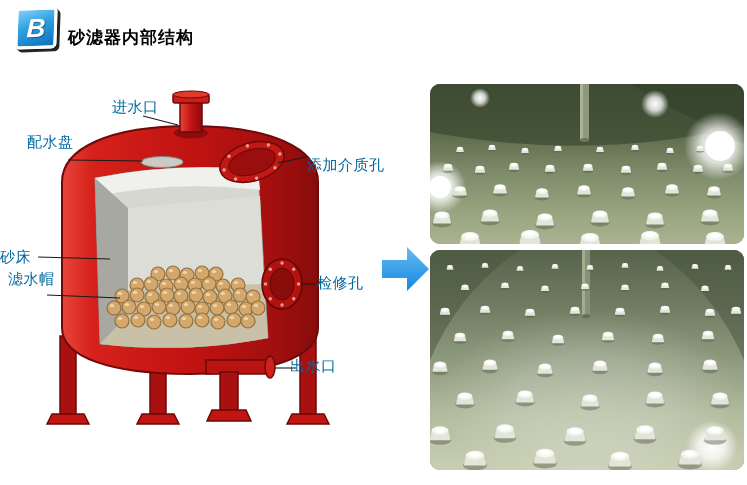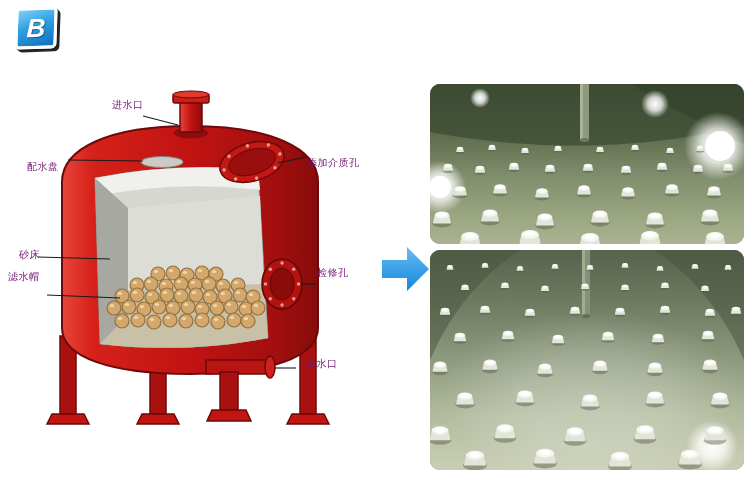--- a/index.html
+++ b/index.html
@@ -14,44 +14,45 @@
     box-shadow:3px 3px 0 rgba(25,25,25,.95),1px 1px 0 rgba(25,25,25,.9);
     transform:skewX(-4deg) rotate(-2deg);
     display:flex;align-items:center;justify-content:center;
     font-style:italic;font-weight:bold;font-size:26px;color:#fff;
     text-shadow:1px 1px 1px rgba(0,0,0,.35);}
   .title{position:absolute;left:68px;top:26px;font-size:17px;font-weight:bold;
          color:#000;letter-spacing:1px;}
 
   
   .tank-svg{position:absolute;left:10px;top:78px;width:390px;height:400px;}
-  .lbl{position:absolute;font-size:10px;color:#701a75;white-space:nowrap;letter-spacing:.5px;}
+  .lbl{position:absolute;font-size:15px;color:#0369a1;white-space:nowrap;letter-spacing:.5px;}
   .lbl-inlet{left:112px;top:98px}
-  .lbl-dist{left:27px;top:160px}
+  .lbl-dist{left:27px;top:133px}
   .lbl-media{left:307px;top:156px}
-  .lbl-sand{left:19px;top:248px}
+  .lbl-sand{left:0;top:248px}
   .lbl-cap{left:8px;top:270px}
-  .lbl-insp{left:317px;top:266px}
-  .lbl-outlet{left:306px;top:357px}
+  .lbl-insp{left:317px;top:274px}
+  .lbl-outlet{left:290px;top:357px}
 
   .arrow{position:absolute;left:382px;top:245px;width:49px;height:48px;}
 
   .photo{position:absolute;border-radius:10px;overflow:hidden;background:#6a775a;}
   .photo-top{left:430px;top:84px;width:314px;height:160px;}
   .photo-bottom{left:430px;top:250px;width:314px;height:220px;}
   .photo svg{display:block;width:100%;height:100%;}
 </style>
 </head>
 <body>
 
 <div class="stage">
 
   <div class="badge">
     <div class="badge-face">B</div>
   </div>
+  <div class="title">砂滤器内部结构</div>
 
   <svg class="tank-svg" viewBox="0 0 390 400">
     <defs>
       <linearGradient id="redH" x1="0" y1="0" x2="1" y2="0">
         <stop offset="0" stop-color="#e8453a"></stop>
           <stop offset="0.12" stop-color="#d5211a"></stop>
         <stop offset="0.5" stop-color="#c11312"></stop>
           <stop offset="0.85" stop-color="#a00f0e"></stop>
         <stop offset="1" stop-color="#860c0b"></stop>
       </linearGradient>

